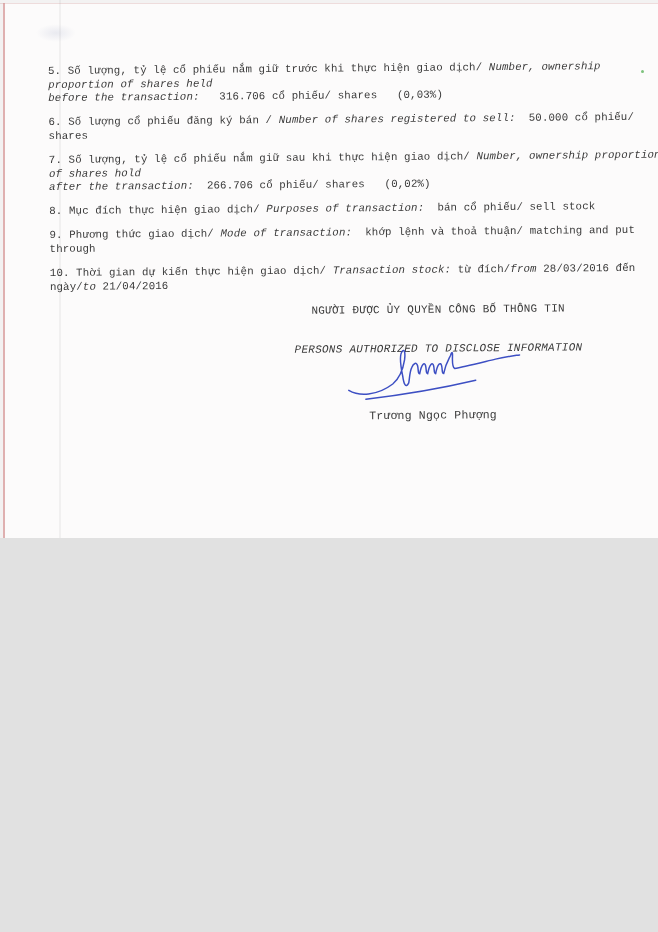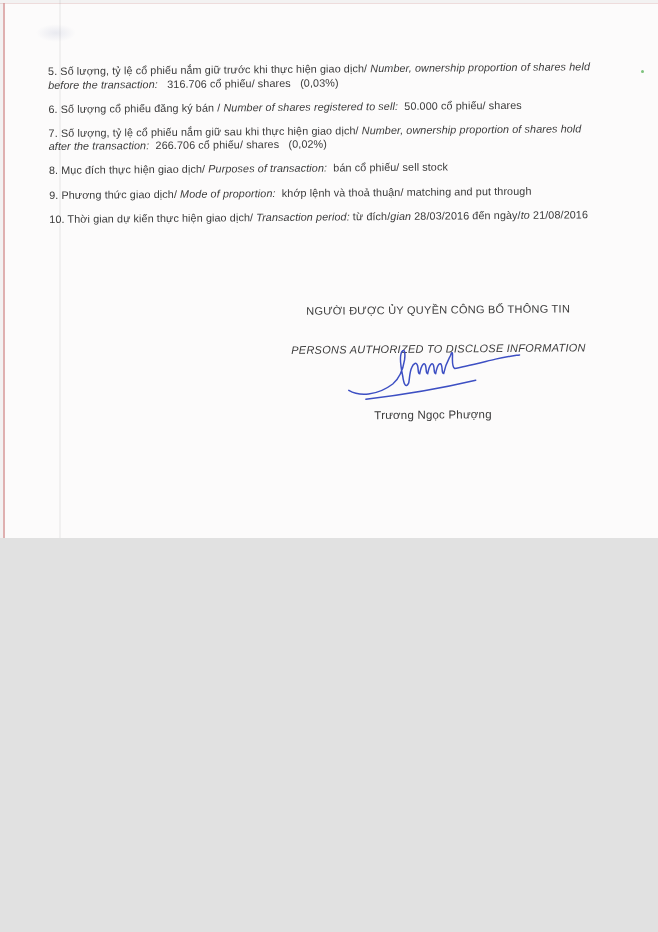--- a/index.html
+++ b/index.html
@@ -14,20 +14,21 @@
     width: 658px; height: 932px;
     background: #e1e1e1;
   }
   
   .page {
     position: absolute;
     left: 0; top: 0;
     width: 658px; height: 538px;
     background: #fcfbfb;
     overflow: hidden;
+    font-family: Liberation Mono, monospace;
   }
   
   .edge-left-pale {
     position: absolute; left: 0; top: 0;
     width: 3px; height: 538px;
     background: #f3f1f1;
   }
   .edge-line-red {
     position: absolute; left: 3px; top: 0;
     width: 1.5px; height: 538px;
@@ -121,23 +122,23 @@
         <p><span class="seg">5. Số lượng, tỷ lệ cổ phiếu nắm giữ trước khi thực hiện giao dịch/ </span><span class="seg it">Number, ownership proportion of shares held
 before the transaction:</span><span class="seg">   316.706 cổ phiếu/ shares   (0,03%)</span></p>
 
         <p><span class="seg">6. Số lượng cổ phiếu đăng ký bán / </span><span class="seg it">Number of shares registered to sell:</span><span class="seg">  50.000 cổ phiếu/ shares</span></p>
 
         <p><span class="seg">7. Số lượng, tỷ lệ cổ phiếu nắm giữ sau khi thực hiện giao dịch/ </span><span class="seg it">Number, ownership proportion of shares hold
 after the transaction:</span><span class="seg">  266.706 cổ phiếu/ shares   (0,02%)</span></p>
 
         <p><span class="seg">8. Mục đích thực hiện giao dịch/ </span><span class="seg it">Purposes of transaction:</span><span class="seg">  bán cổ phiếu/ sell stock</span></p>
 
-        <p><span class="seg">9. Phương thức giao dịch/ </span><span class="seg it">Mode of proportion:</span><span class="seg">  khớp lệnh và thoả thuận/ matching and put through</span></p>
+        <p><span class="seg">9. Phương thức giao dịch/ </span><span class="seg it">Mode of transaction:</span><span class="seg">  khớp lệnh và thoả thuận/ matching and put through</span></p>
 
-        <p><span class="seg">10. Thời gian dự kiến thực hiện giao dịch/ </span><span class="seg it">Transaction period:</span><span class="seg"> từ đích/</span><span class="seg it">gian</span><span class="seg"> 28/03/2016 đến ngày/</span><span class="seg it">to</span><span class="seg"> 21/08/2016</span></p>
+        <p><span class="seg">10. Thời gian dự kiến thực hiện giao dịch/ </span><span class="seg it">Transaction stock:</span><span class="seg"> từ đích/</span><span class="seg it">from</span><span class="seg"> 28/03/2016 đến ngày/</span><span class="seg it">to</span><span class="seg"> 21/04/2016</span></p>
       </div>
 
       <div class="auth-title">
         <div class="vi">NGƯỜI ĐƯỢC ỦY QUYỀN CÔNG BỐ THÔNG TIN</div>
         <div class="en">PERSONS AUTHORIZED TO DISCLOSE INFORMATION</div>
       </div>
 
       <div class="signature-wrap">
         <svg width="200" height="68" viewBox="0 0 200 68">
           <path d="M 16 54

